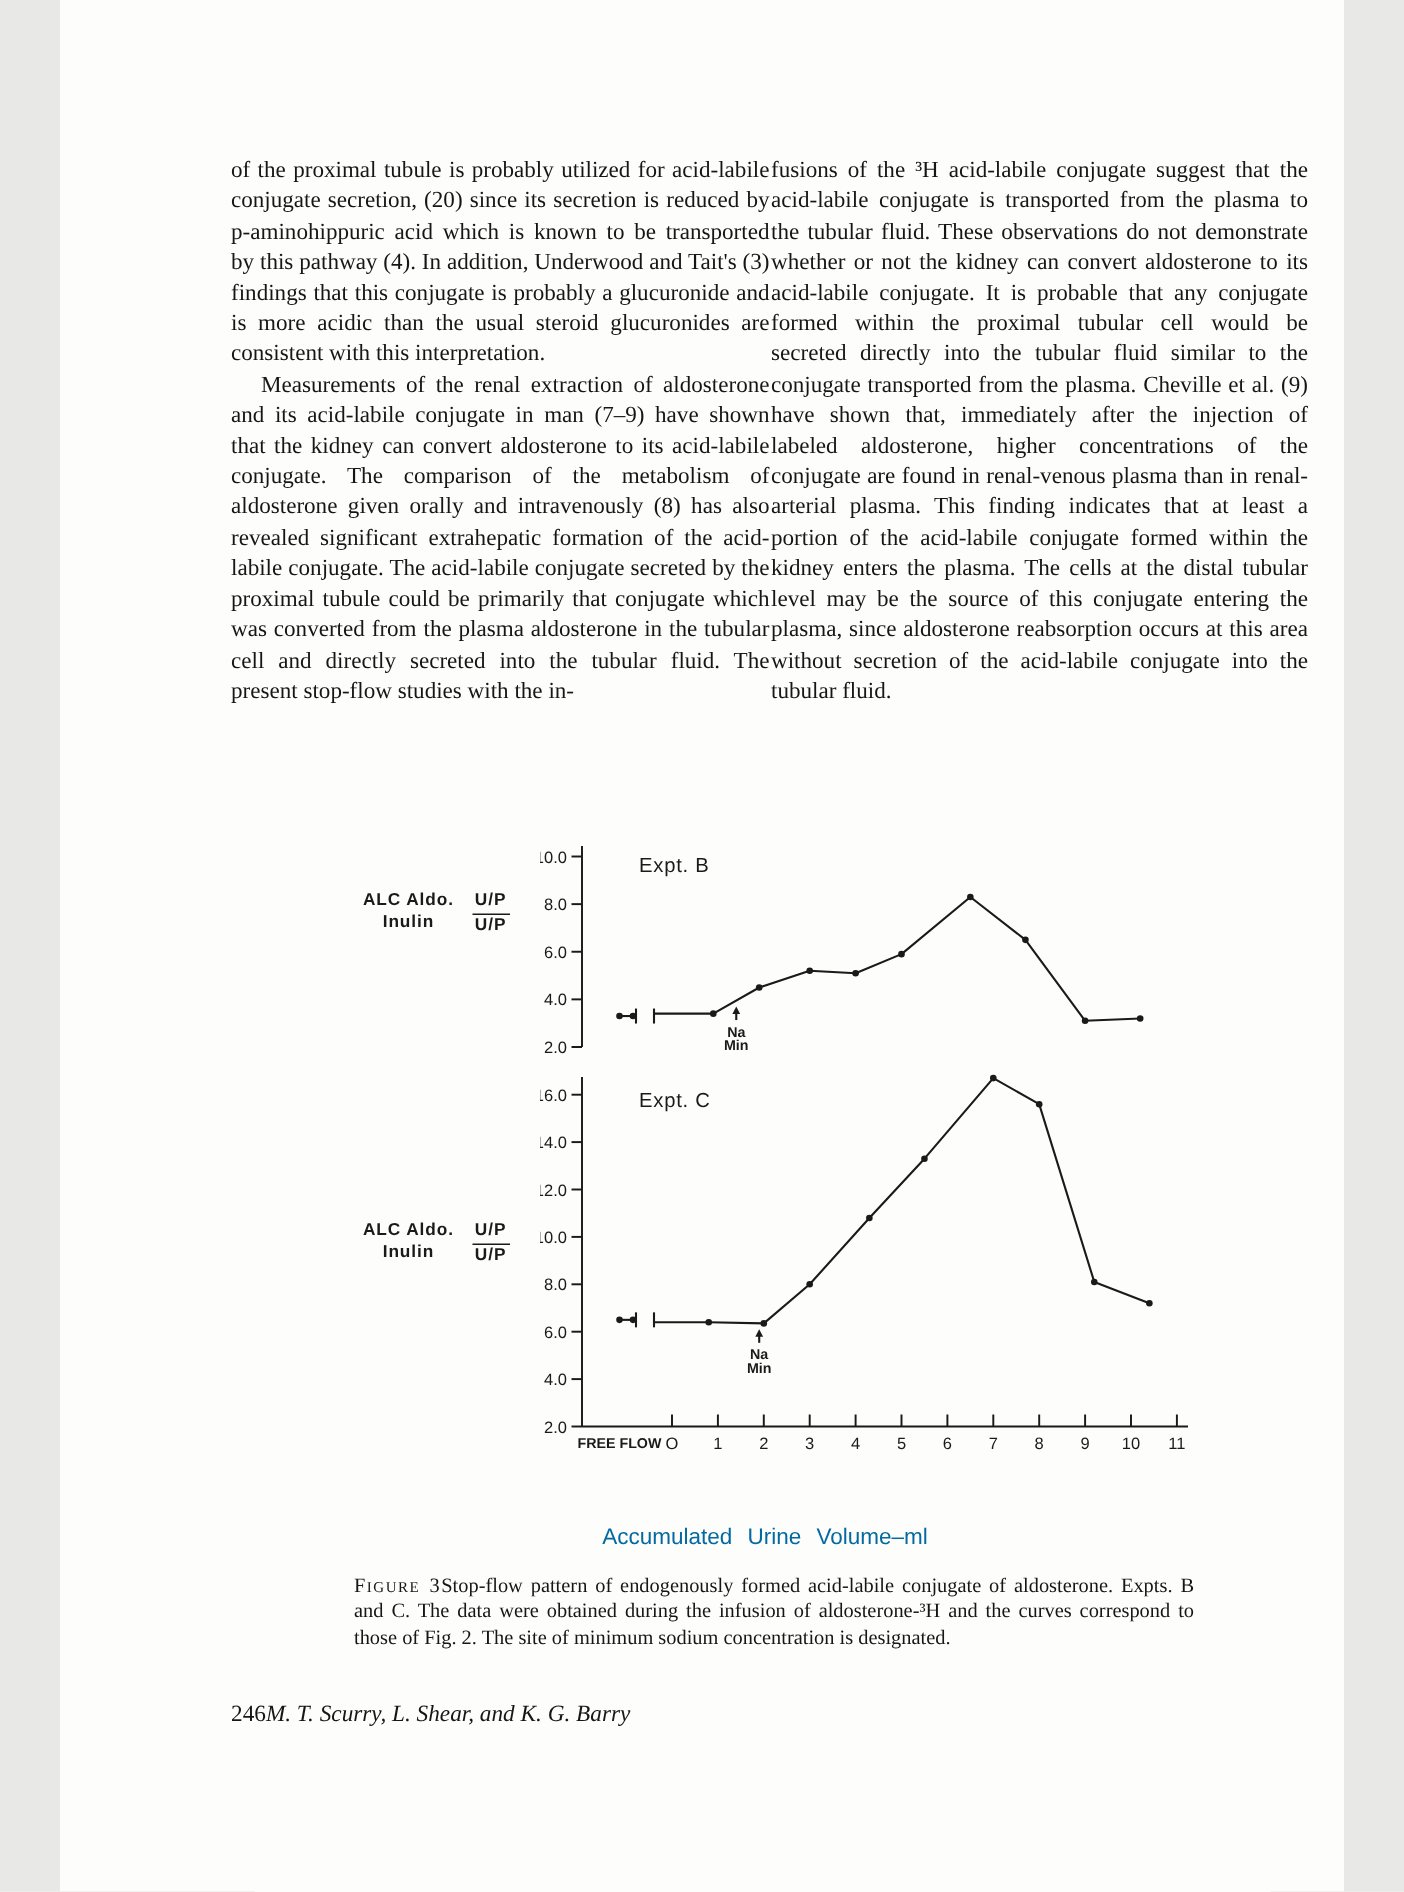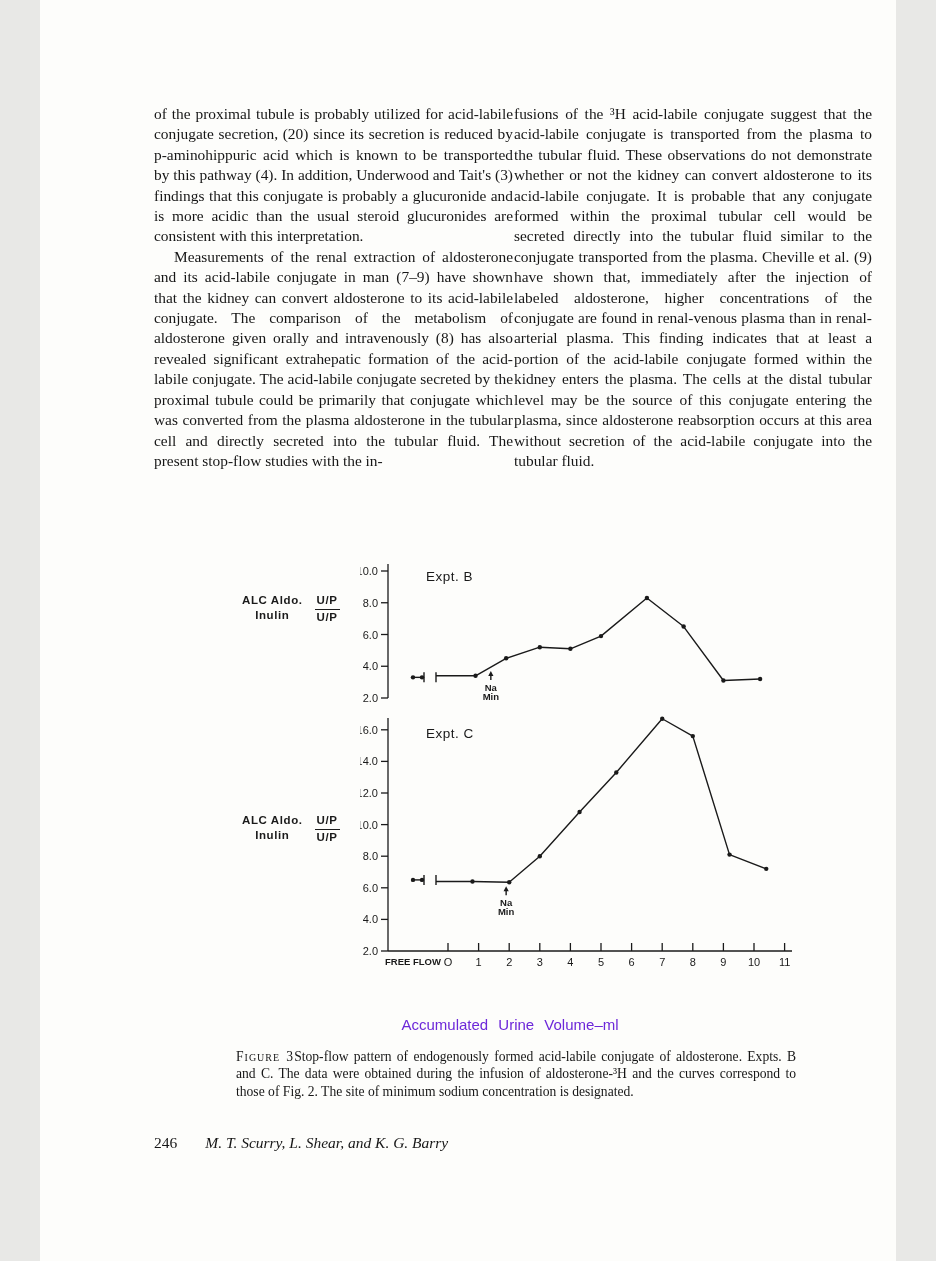--- a/index.html
+++ b/index.html
@@ -44,33 +44,33 @@
   }
   .yl-col{text-align:center;line-height:15px;}
   .yl-frac{text-align:center;line-height:15px;}
   .yl-frac .num{border-bottom:1.4px solid #1a1a1a;padding:0 2px 1px;}
 
   .xaxis-title{
     position:absolute;left:280px;top:1016px;width:380px;
     text-align:center;
     font:15px "Liberation Sans", sans-serif;
     word-spacing:6px;
-    color:#6d28d9;
+    color:#0369a1;
   }
   .caption{
     position:absolute;left:196px;top:1048px;width:560px;
     font-size:13.6px;line-height:17.3px;
     text-align:justify;
   }
   .cap-label{font-variant:small-caps;letter-spacing:1px;margin-right:0;}
   .footer{
     position:absolute;left:114px;top:1134px;
     font-size:15.5px;
   }
-  .footer .pageno{margin-right:28px;}
+  .footer .pageno{}
   .footer .authors{font-style:italic;}
 </style>
 </head>
 <body>
 
 <div class="page">
 
   <div class="col col-left">
     <p>of the proximal tubule is probably utilized for acid-labile conjugate secretion, (20) since its secretion is reduced by p-aminohippuric acid which is known to be transported by this pathway (4). In addition, Underwood and Tait's (3) findings that this conjugate is probably a glucuronide and is more acidic than the usual steroid glucuronides are consistent with this interpretation.</p>
     <p class="indent">Measurements of the renal extraction of aldosterone and its acid-labile conjugate in man (7–9) have shown that the kidney can convert aldosterone to its acid-labile conjugate. The comparison of the metabolism of aldosterone given orally and intravenously (8) has also revealed significant extrahepatic formation of the acid-labile conjugate. The acid-labile conjugate secreted by the proximal tubule could be primarily that conjugate which was converted from the plasma aldosterone in the tubular cell and directly secreted into the tubular fluid. The present stop-flow studies with the in-</p>

